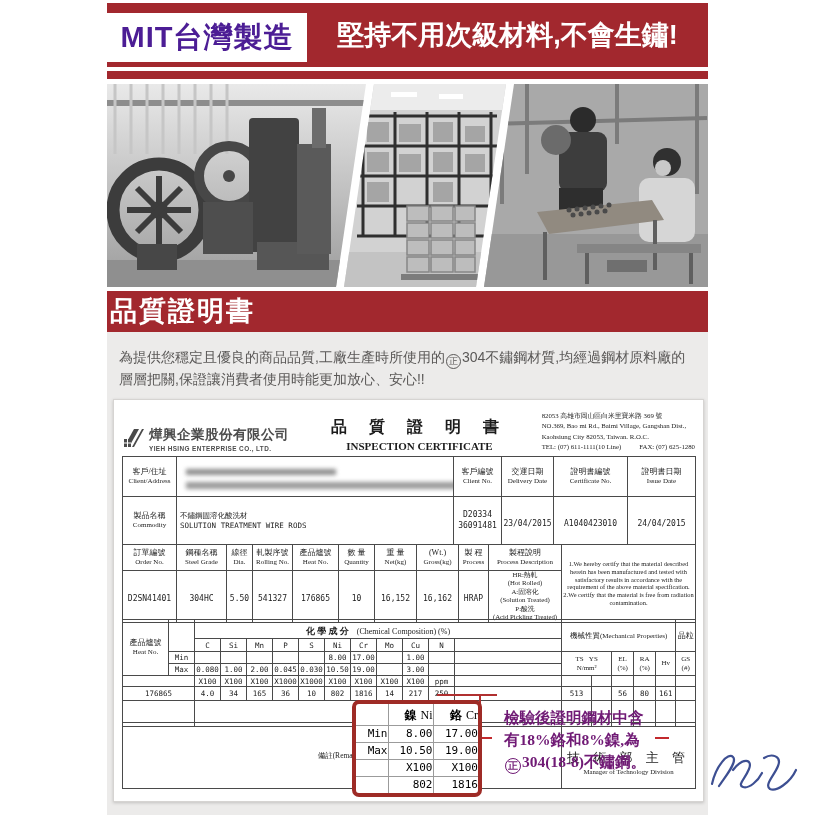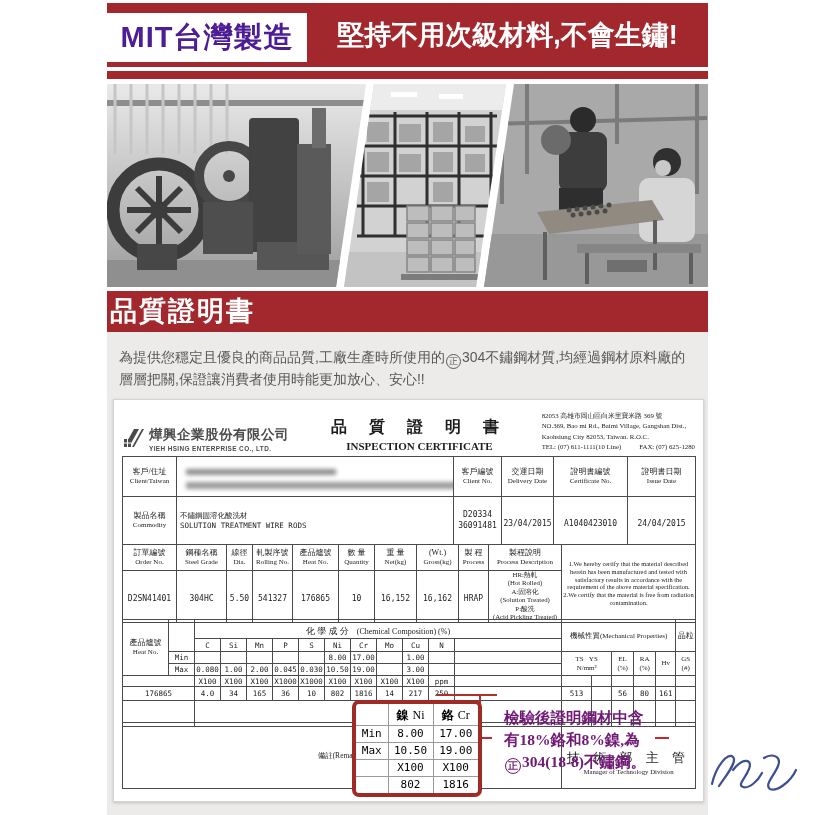--- a/index.html
+++ b/index.html
@@ -65,21 +65,21 @@
   .sig-cell{vertical-align:top;position:relative;}
   .sig-zh{font-size:13px;letter-spacing:5px;margin-top:12px;display:block;}
   .sig-en{font-size:6.8px;display:block;margin-top:1px;}
   
   .conn-underline{position:absolute;left:437px;top:694px;width:60px;height:2px;background:#b03030;z-index:4;}
   .conn-vert{position:absolute;left:479px;top:694px;width:2px;height:10px;background:#b03030;z-index:4;}
   .callout{position:absolute;left:352px;top:700px;width:130px;height:97px;background:#fff;
            border:4px solid #9E2B26;border-radius:7px;z-index:5;box-sizing:border-box;}
   .callout table{border-collapse:collapse;table-layout:fixed;width:100%;height:100%;
                  font-family:"Liberation Serif",serif;}
-  .callout td{border:1px solid #9b9b9b;text-align:center;padding:0;overflow:hidden;}
+  .callout td{border:1px solid #9b9b9b;text-align:right;padding:0;overflow:hidden;}
   .callout tr td:first-child{border-left:none;}
   .callout tr td:last-child{border-right:none;}
   .callout tr:first-child td{border-top:none;}
   .callout tr:last-child td{border-bottom:none;}
   .co-h-zh{font-size:12px;font-weight:bold;}
   .co-h-en{font-size:12px;}
   .co-num{font-family:"DejaVu Sans Mono",monospace;font-size:11px;}
   .co-lbl{font-family:"DejaVu Sans Mono",monospace;font-size:11px;}
   .annotation{position:absolute;left:504px;top:707px;z-index:5;color:#701a75;font-weight:bold;
               font-size:15.5px;line-height:1.42;font-family:Liberation Serif, serif;}
@@ -287,21 +287,21 @@
             <col style="width:277px">
             <col style="width:48px">
             <col style="width:52px">
             <col style="width:74px">
             <col style="width:68px">
           </colgroup>
         <tbody>
             <tr style="height:40px">
           <td>
                 <span class="zh">客戶/住址</span>
-                <span class="en">Client/Taiwan</span>
+                <span class="en">Client/Address</span>
               </td>
           <td class="top-al">
                 <div class="blurline1"></div>
                 <div class="blurline2"></div>
               </td>
           <td>
                 <span class="zh">客戶編號</span>
                 <span class="en">Client No.</span>
               </td>
           <td>
@@ -442,21 +442,21 @@
             <col style="width:20px">
             <col style="width:20px">
           </colgroup>
         <tbody>
             <tr style="height:15px">
           <td rowspan="4">
                 <span class="zh">產品爐號</span>
                 <span class="en">Heat No.</span>
               </td>
           <td rowspan="2"></td>
-          <td colspan="11"><span style="font-size:9px;font-weight:normal;">化 學 成 分</span>&nbsp;&nbsp;<span style="font-size:8px;">(Chemical Composition) (%)</span></td>
+          <td colspan="11"><span style="font-size:9px;font-weight:bold;">化 學 成 分</span>&nbsp;&nbsp;<span style="font-size:8px;">(Chemical Composition) (%)</span></td>
           <td colspan="5" rowspan="2" class="mech-h"><span style="font-size:7.5px;">機械性質</span><span style="font-size:7px;">(Mechanical Properties)</span></td>
           <td rowspan="2" class="mech-h">
                 <span class="zh">晶粒</span>
               </td>
         </tr>
         <tr style="height:13px">
           <td class="nb comp-el">C</td>
           <td class="nb comp-el">Si</td>
           <td class="nb comp-el">Mn</td>
           <td class="nb comp-el">P</td>

